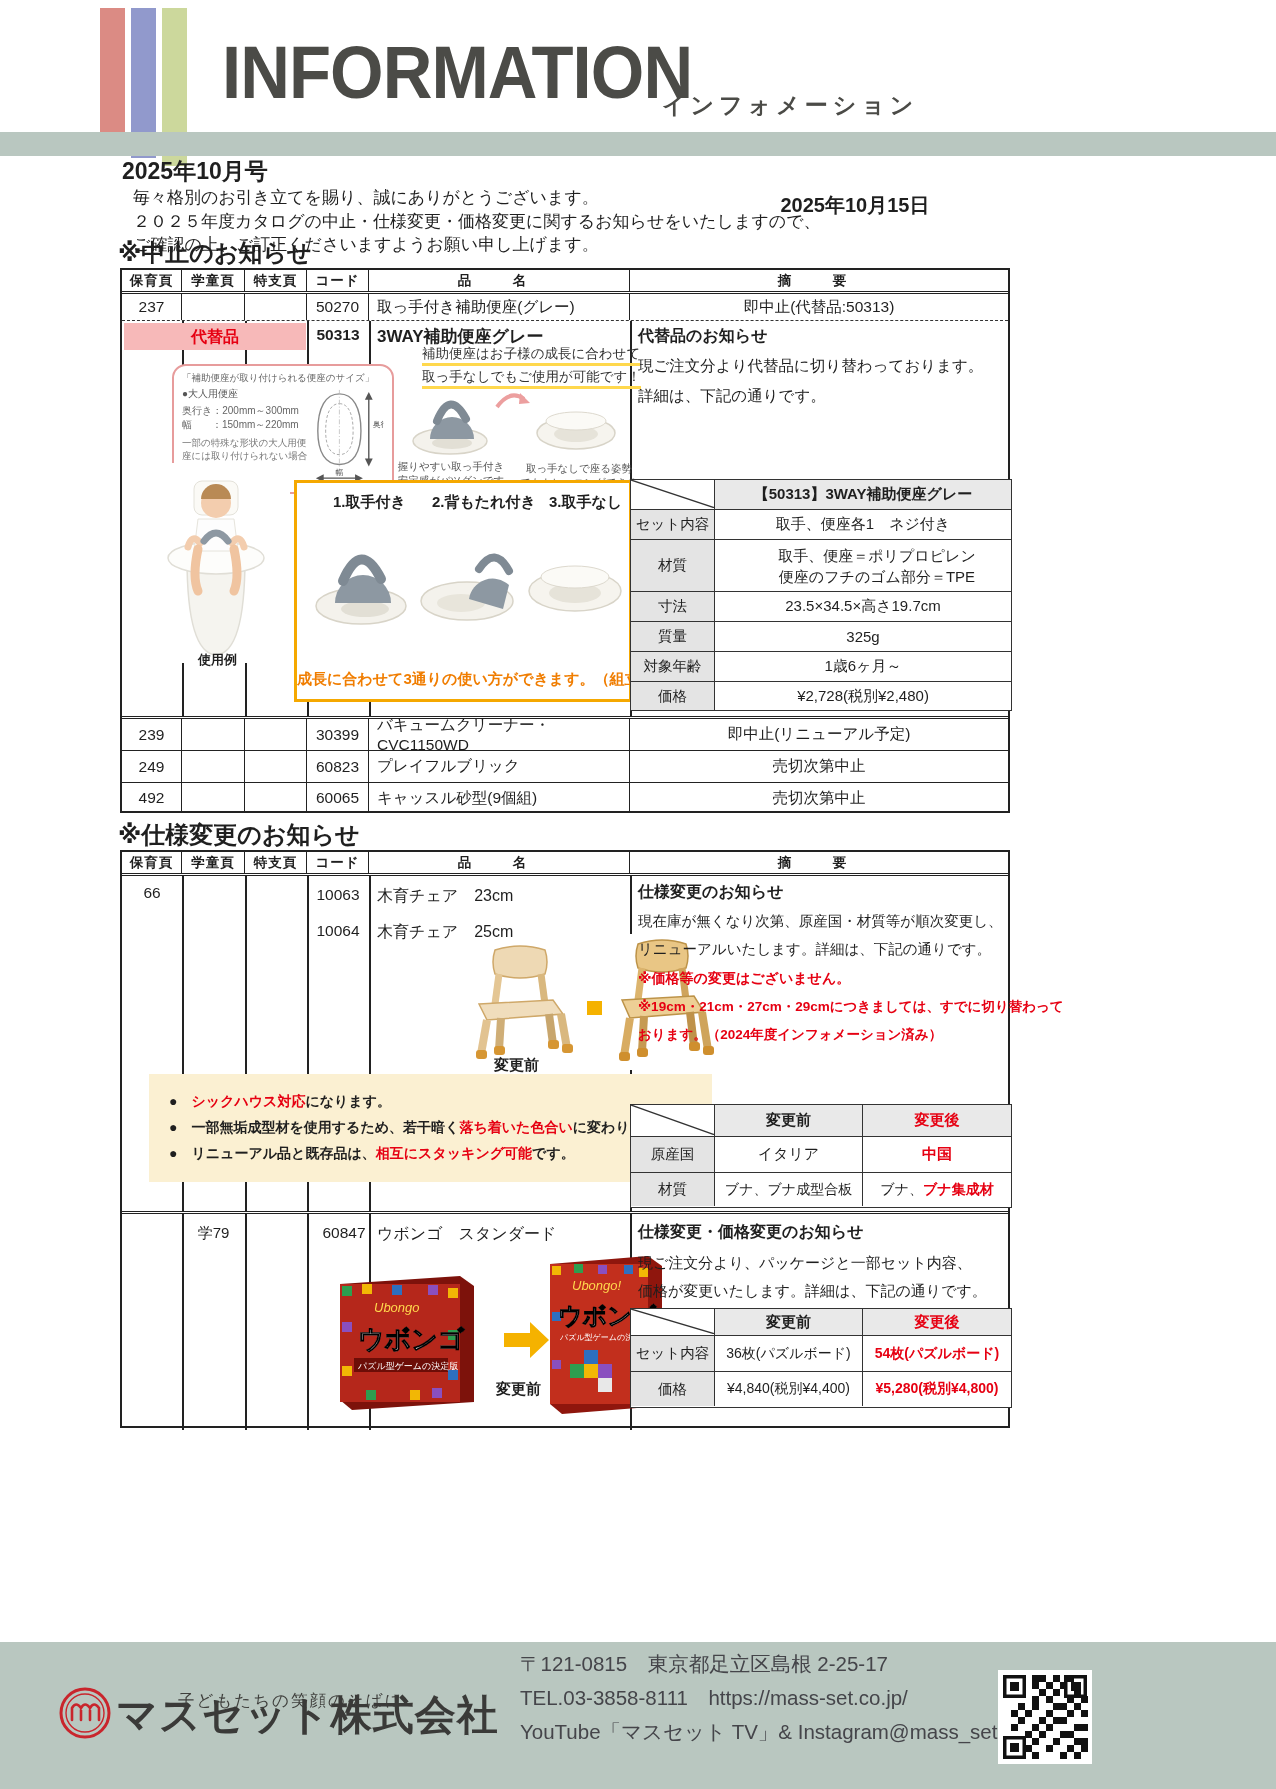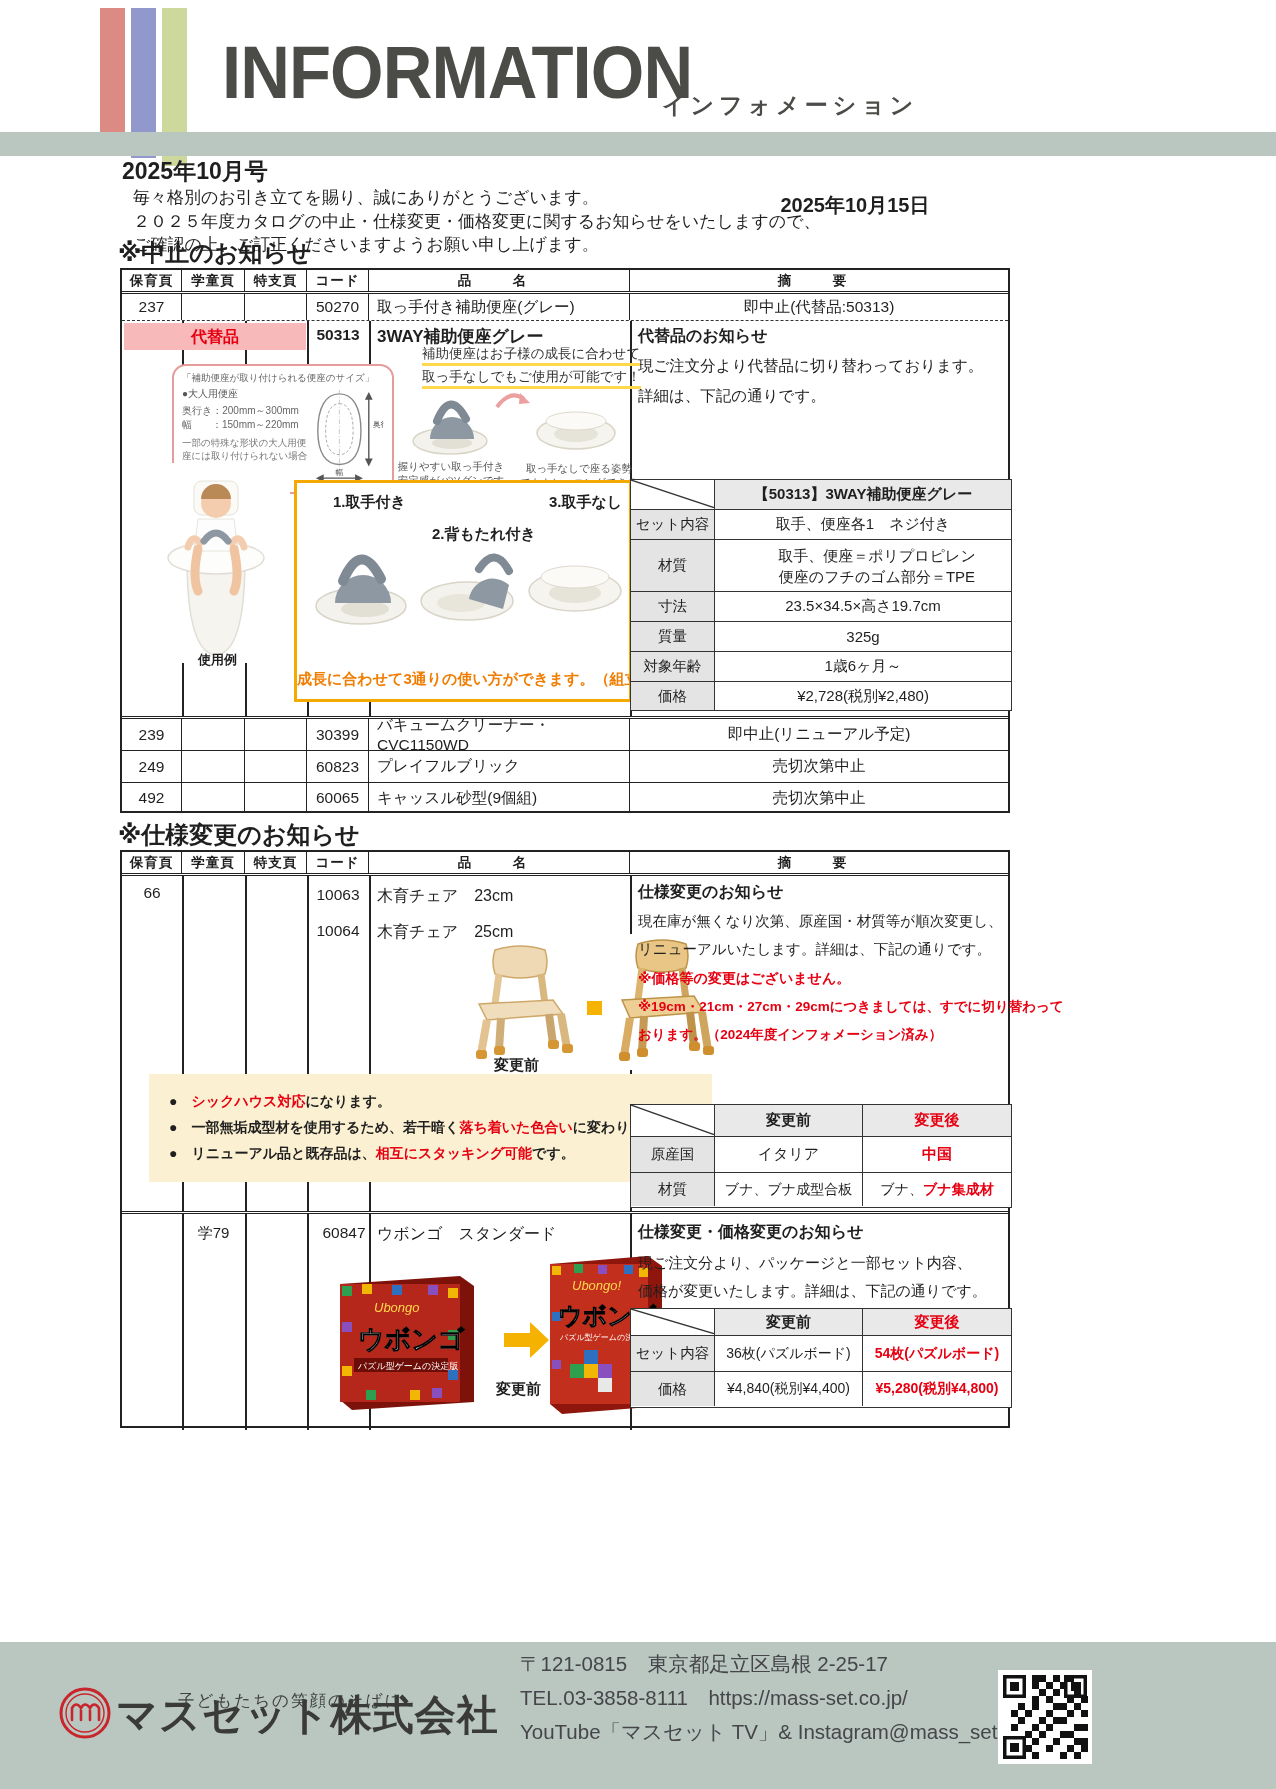--- a/index.html
+++ b/index.html
@@ -165,21 +165,21 @@
         <path d="M58,80 Q50,70 46,84" fill="none" stroke="#f3cdae" stroke-width="7" stroke-linecap="round"></path>
         <path d="M90,80 Q98,70 102,84" fill="none" stroke="#f3cdae" stroke-width="7" stroke-linecap="round"></path>
         <path d="M56,86 q-6,28 0,42" fill="none" stroke="#f0c4a0" stroke-width="9" stroke-linecap="round"></path>
         <path d="M92,86 q6,28 0,42" fill="none" stroke="#f0c4a0" stroke-width="9" stroke-linecap="round"></path>
         <path d="M62,78 Q74,62 86,78" fill="none" stroke="#8d98a2" stroke-width="7" stroke-linecap="round"></path>
       </svg>
       <div class="abs b" style="left:76px;top:330px;font-size:13px;">使用例</div>
 
       <div class="abs" style="left:172px;top:159px;width:338px;height:222px;border:3px solid #f5a800;background:#fff;box-sizing:border-box;">
         <div class="abs b" style="left:36px;top:10px;font-size:15px;">1.取手付き</div>
-        <div class="abs b" style="left:135px;top:10px;font-size:15px;margin-top:32px;">2.背もたれ付き</div>
+        <div class="abs b" style="left:135px;top:10px;font-size:15px;">2.背もたれ付き</div>
         <div class="abs b" style="left:252px;top:10px;font-size:15px;">3.取手なし</div>
         <svg class="abs" style="left:14px;top:38px;" width="100" height="110" viewBox="0 0 100 110">
           <ellipse cx="50" cy="85" rx="45" ry="18" fill="#f4f2ec" stroke="#d8d4c8" stroke-width="1.5"></ellipse>
           <ellipse cx="54" cy="88" rx="24" ry="8" fill="#e2dfd5"></ellipse>
           <path d="M24,82 a28,28 0 0 1 56,0 Z" fill="#8d98a2"></path>
           <path d="M32,60 Q50,18 70,58" fill="none" stroke="#7f8a94" stroke-width="10" stroke-linecap="round"></path>
         </svg>
         <svg class="abs" style="left:120px;top:46px;" width="100" height="100" viewBox="0 0 100 100">
           <ellipse cx="50" cy="72" rx="46" ry="19" fill="#f4f2ec" stroke="#d8d4c8" stroke-width="1.5"></ellipse>
           <ellipse cx="44" cy="74" rx="24" ry="9" fill="#e8e5db"></ellipse>

